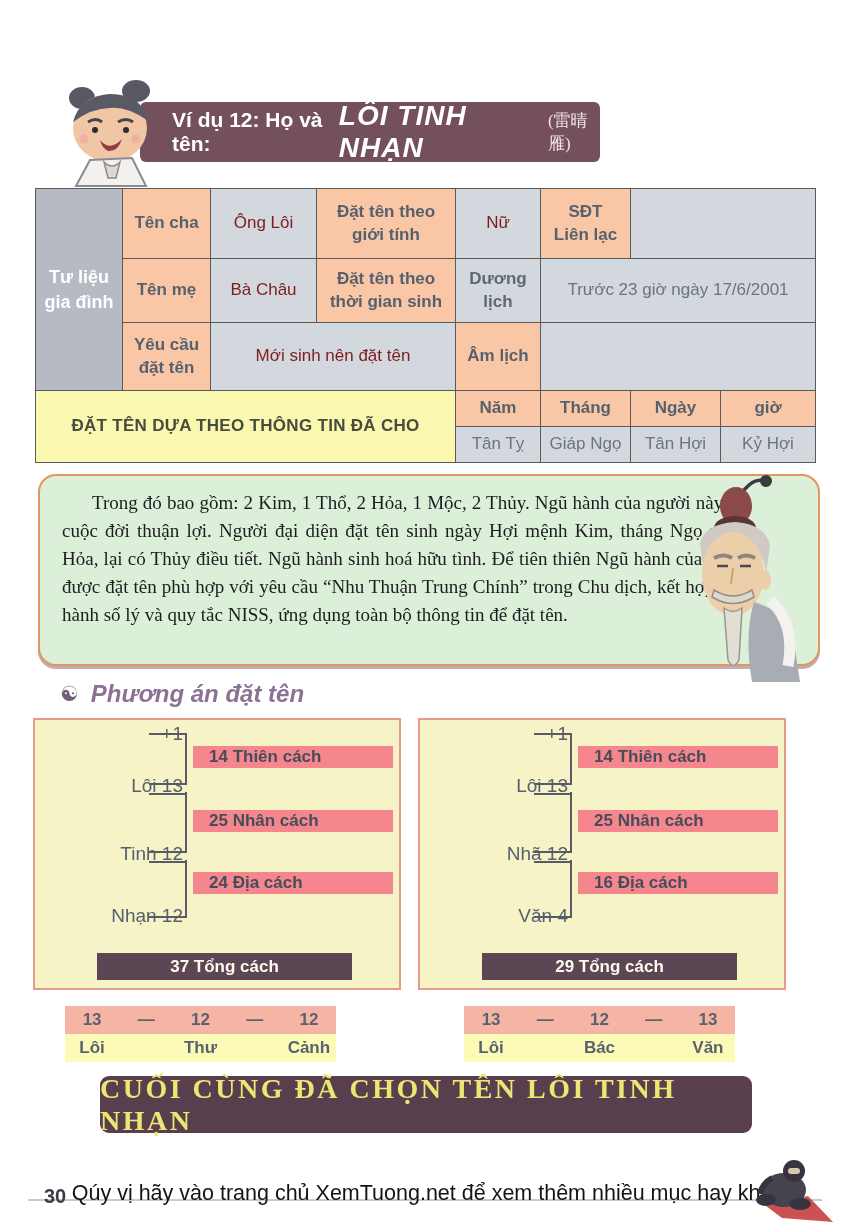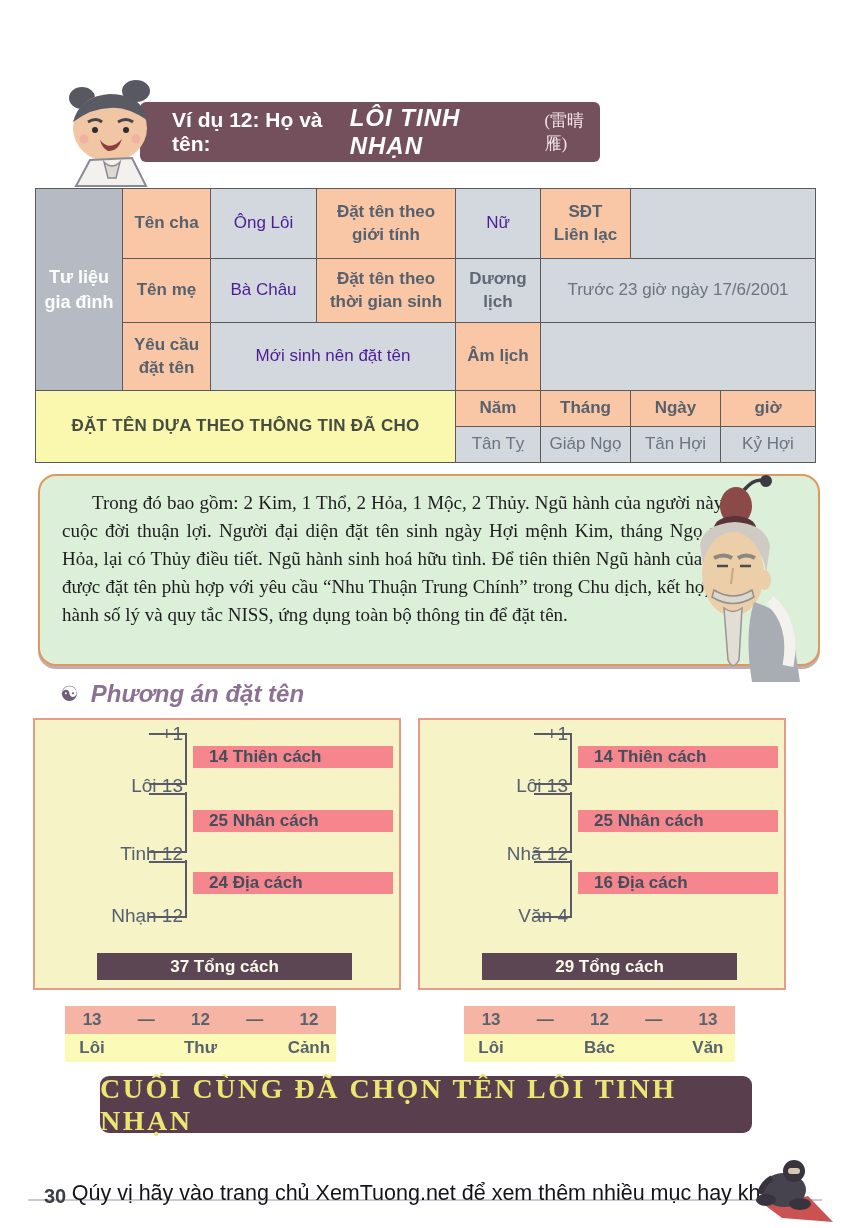--- a/index.html
+++ b/index.html
@@ -5,33 +5,33 @@
   html,body{margin:0;padding:0;background:#ffffff;}
   .page{position:relative;width:850px;height:1228px;background:#ffffff;overflow:hidden;
         font-family:"Liberation Sans",sans-serif;}
 
   
   .boy{position:absolute;left:56px;top:78px;width:114px;height:110px;z-index:4;}
   .title-banner{position:absolute;left:140px;top:102px;width:460px;height:60px;
       background:#74505c;border-radius:6px;display:flex;align-items:center;gap:4px;
       padding-left:32px;box-sizing:border-box;color:#ffffff;justify-content:space-between;}
   .t-label{font-size:21px;font-weight:bold;}
-  .t-name{font-size:24px;font-weight:bold;font-style:italic;letter-spacing:1px;}
+  .t-name{font-size:28px;font-weight:bold;font-style:italic;letter-spacing:1px;}
   .t-cn{font-size:17px;color:#f2e4e8;font-family:"Liberation Serif",serif;margin-left:20px;}
 
   
   .info-table{position:absolute;left:35px;top:188px;width:780px;display:grid;
       grid-template-columns:87px 88px 106px 139px 85px 90px 90px 95px;
       grid-template-rows:70px 64px 68px 36px 36px;
       border-top:1px solid #5a5a5a;border-left:1px solid #5a5a5a;box-sizing:content-box;}
   .cell{border-right:1px solid #5a5a5a;border-bottom:1px solid #5a5a5a;
       display:flex;align-items:center;justify-content:center;text-align:center;
       font-size:17px;line-height:1.35;padding:2px 8px;box-sizing:border-box;}
   .c-orange{background:#f9c7a6;color:#57616d;font-weight:bold;}
-  .c-gray{background:#d3d7de;color:#4c1d95;}
+  .c-gray{background:#d3d7de;color:#7f1d1d;}
   .c-gray-dark{background:#d3d7de;color:#5f6873;font-weight:bold;}
   .c-head{background:#b6bac3;color:#ffffff;font-weight:bold;font-size:18px;}
   .c-yellow{background:#f9f8ae;color:#474c41;font-weight:bold;font-size:17px;letter-spacing:.3px;}
   .c-val{background:#d3d7de;color:#6b7480;}
 
   
   .green-box{position:absolute;left:38px;top:474px;width:782px;height:192px;
       background:#dcefd8;border:2px solid #e0995c;border-radius:18px;box-sizing:border-box;
       box-shadow:0 3px 0 rgba(122,74,80,.45);padding:13px 66px 10px 22px;z-index:1;}
   .green-box p{margin:0;font-family:"Liberation Serif",serif;font-size:19px;line-height:28px;

